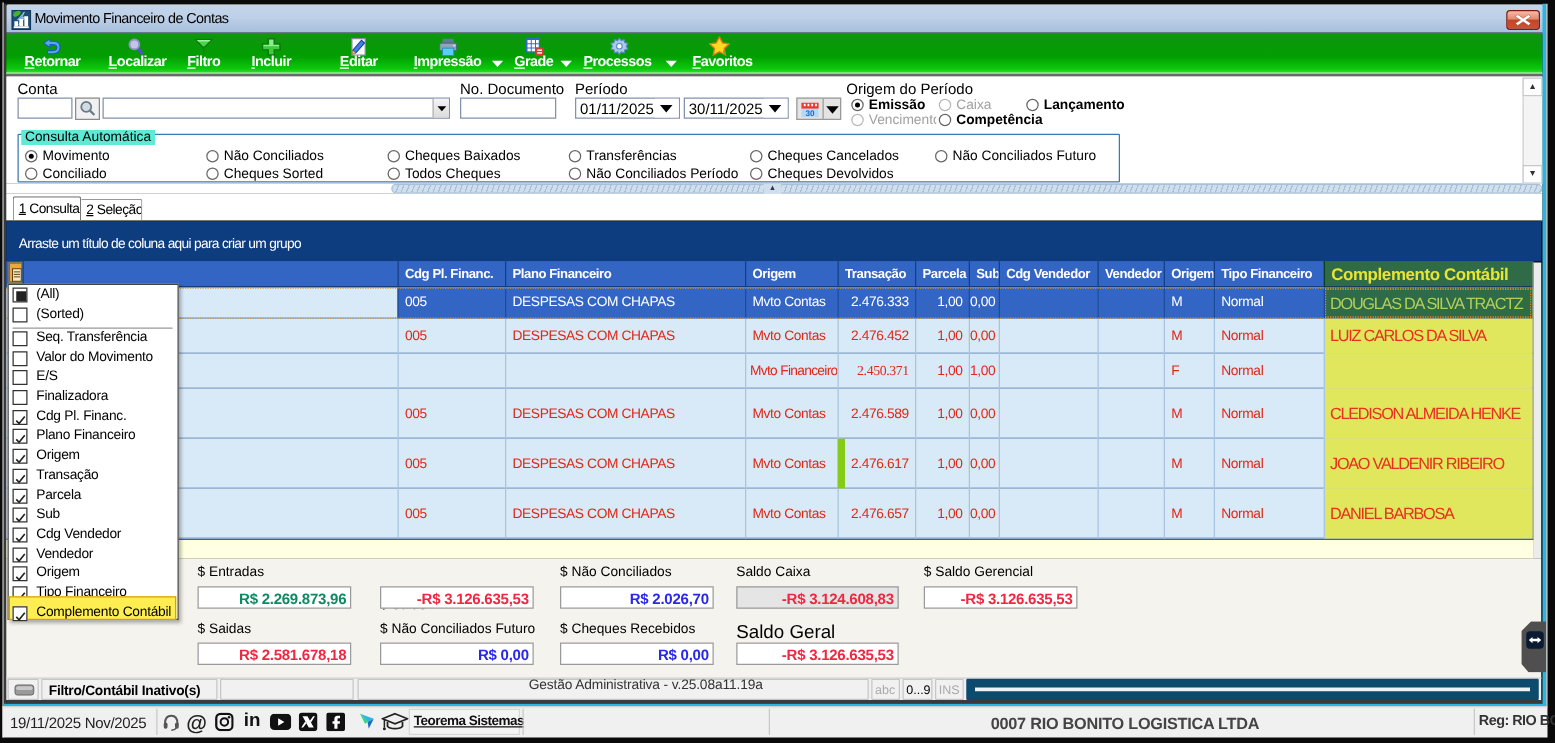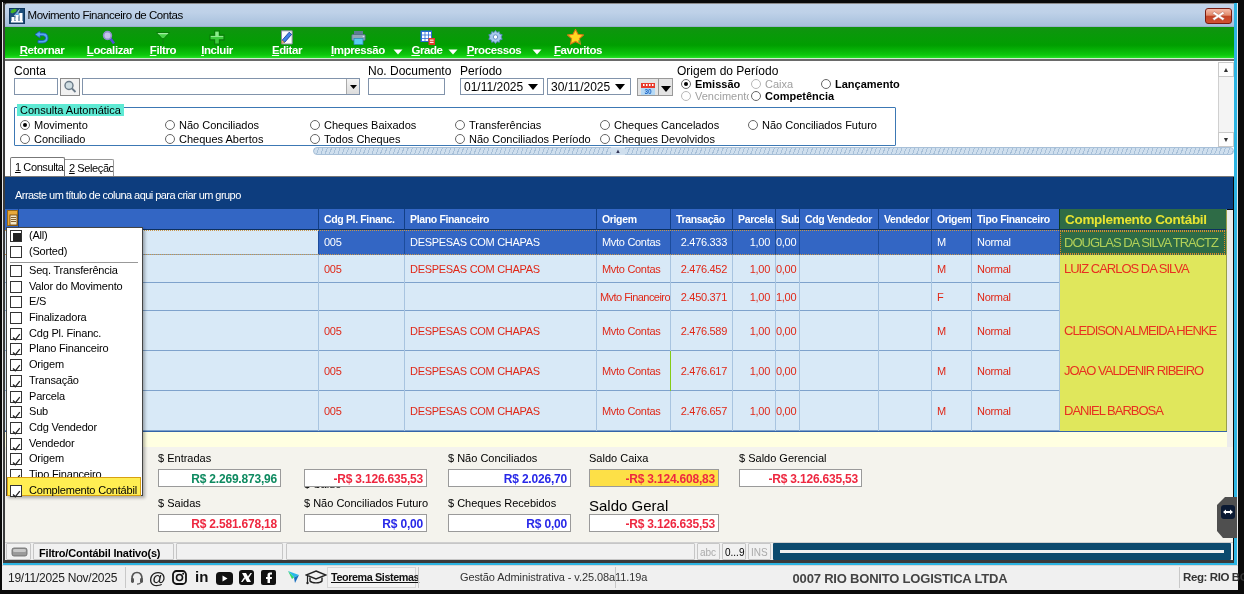--- a/index.html
+++ b/index.html
@@ -178,21 +178,21 @@
 <div class="abs" style="left:17px;top:104px;background:#5eead4;padding:0 3px;font-size:11px;">Consulta Automática</div>
 <div id="radios2">
     <div class="abs" style="left:20px;top:120px;width:10px;height:10px;border-radius:50%;background:#fff;border:1px solid #666;"></div>
     <div class="abs" style="left:23px;top:123px;width:4px;height:4px;border-radius:50%;background:#000;"></div>
     <div class="abs" style="left:34px;top:119px;font-size:11px;color:#000;white-space:nowrap;">Movimento</div>
     <div class="abs" style="left:20px;top:134px;width:10px;height:10px;border-radius:50%;background:#fff;border:1px solid #666;"></div>
     <div class="abs" style="left:34px;top:133px;font-size:11px;color:#000;white-space:nowrap;">Conciliado</div>
     <div class="abs" style="left:165px;top:120px;width:10px;height:10px;border-radius:50%;background:#fff;border:1px solid #666;"></div>
     <div class="abs" style="left:179px;top:119px;font-size:11px;color:#000;white-space:nowrap;">Não Conciliados</div>
     <div class="abs" style="left:165px;top:134px;width:10px;height:10px;border-radius:50%;background:#fff;border:1px solid #666;"></div>
-    <div class="abs" style="left:179px;top:133px;font-size:11px;color:#000;white-space:nowrap;">Cheques Abertos</div>
+    <div class="abs" style="left:179px;top:133px;font-size:11px;color:#000;white-space:nowrap;">Cheques Sorted</div>
     <div class="abs" style="left:310px;top:120px;width:10px;height:10px;border-radius:50%;background:#fff;border:1px solid #666;"></div>
     <div class="abs" style="left:324px;top:119px;font-size:11px;color:#000;white-space:nowrap;">Cheques Baixados</div>
     <div class="abs" style="left:310px;top:134px;width:10px;height:10px;border-radius:50%;background:#fff;border:1px solid #666;"></div>
     <div class="abs" style="left:324px;top:133px;font-size:11px;color:#000;white-space:nowrap;">Todos Cheques</div>
     <div class="abs" style="left:455px;top:120px;width:10px;height:10px;border-radius:50%;background:#fff;border:1px solid #666;"></div>
     <div class="abs" style="left:469px;top:119px;font-size:11px;color:#000;white-space:nowrap;">Transferências</div>
     <div class="abs" style="left:455px;top:134px;width:10px;height:10px;border-radius:50%;background:#fff;border:1px solid #666;"></div>
     <div class="abs" style="left:469px;top:133px;font-size:11px;color:#000;white-space:nowrap;">Não Conciliados Período</div>
     <div class="abs" style="left:600px;top:120px;width:10px;height:10px;border-radius:50%;background:#fff;border:1px solid #666;"></div>
     <div class="abs" style="left:614px;top:119px;font-size:11px;color:#000;white-space:nowrap;">Cheques Cancelados</div>
@@ -257,21 +257,21 @@
     <div class="abs" style="left:775px;top:255px;width:24px;height:28px;border-left:1px solid #a8c4e0;color:#e02818;font-size:11px;letter-spacing:-0.3px;line-height:28px;text-align:right;padding-right:5px;overflow:hidden;white-space:nowrap;">0,00</div>
     <div class="abs" style="left:799px;top:255px;width:79px;height:28px;border-left:1px solid #a8c4e0;color:#e02818;font-size:11px;letter-spacing:-0.3px;line-height:28px;text-align:left;padding-left:5px;overflow:hidden;white-space:nowrap;"></div>
     <div class="abs" style="left:878px;top:255px;width:53px;height:28px;border-left:1px solid #a8c4e0;color:#e02818;font-size:11px;letter-spacing:-0.3px;line-height:28px;text-align:left;padding-left:5px;overflow:hidden;white-space:nowrap;"></div>
     <div class="abs" style="left:931px;top:255px;width:40px;height:28px;border-left:1px solid #a8c4e0;color:#e02818;font-size:11px;letter-spacing:-0.3px;line-height:28px;text-align:left;padding-left:5px;overflow:hidden;white-space:nowrap;">M</div>
     <div class="abs" style="left:971px;top:255px;width:88px;height:28px;border-left:1px solid #a8c4e0;color:#e02818;font-size:11px;letter-spacing:-0.3px;line-height:28px;text-align:left;padding-left:5px;overflow:hidden;white-space:nowrap;">Normal</div>
     <div class="abs" style="left:1059px;top:255px;width:167px;height:28px;background:#e0e75c;border-left:1px solid #a8c4e0;border-bottom:1px solid #b0b83e;margin-bottom:-1px;height:29px;color:#e83020;font-size:13px;letter-spacing:-1px;line-height:28px;text-align:left;padding-left:4px;overflow:hidden;white-space:nowrap;">LUIZ CARLOS DA SILVA</div>
     <div class="abs" style="left:5px;top:283px;width:1222px;height:28px;background:#d8e9f7;border-bottom:1px solid #7ea2cc;"></div>
     <div class="abs" style="left:318px;top:283px;width:86px;height:28px;border-left:1px solid #a8c4e0;color:#e02818;font-size:11px;letter-spacing:-0.3px;line-height:28px;text-align:left;padding-left:5px;overflow:hidden;white-space:nowrap;"></div>
     <div class="abs" style="left:404px;top:283px;width:192px;height:28px;border-left:1px solid #a8c4e0;color:#e02818;font-size:11px;letter-spacing:-0.3px;line-height:28px;text-align:left;padding-left:5px;overflow:hidden;white-space:nowrap;"></div>
     <div class="abs" style="left:596px;top:283px;width:74px;height:28px;border-left:1px solid #a8c4e0;color:#e02818;font-size:11px;letter-spacing:-0.55px;line-height:28px;text-align:left;padding-left:3px;overflow:hidden;white-space:nowrap;">Mvto Financeiro</div>
-    <div class="abs" style="left:670px;top:283px;width:62px;height:28px;border-left:1px solid #a8c4e0;color:#e02818;font-size:11px;letter-spacing:-0.3px;line-height:28px;text-align:right;padding-right:5px;overflow:hidden;white-space:nowrap;">2.450.371</div>
+    <div class="abs" style="left:670px;top:283px;width:62px;height:28px;border-left:1px solid #a8c4e0;color:#e02818;font-size:11px;letter-spacing:-0.3px;line-height:28px;text-align:right;padding-right:5px;overflow:hidden;white-space:nowrap;font-family:Liberation Serif, serif;">2.450.371</div>
     <div class="abs" style="left:732px;top:283px;width:43px;height:28px;border-left:1px solid #a8c4e0;color:#e02818;font-size:11px;letter-spacing:-0.3px;line-height:28px;text-align:right;padding-right:5px;overflow:hidden;white-space:nowrap;">1,00</div>
     <div class="abs" style="left:775px;top:283px;width:24px;height:28px;border-left:1px solid #a8c4e0;color:#e02818;font-size:11px;letter-spacing:-0.3px;line-height:28px;text-align:right;padding-right:5px;overflow:hidden;white-space:nowrap;">1,00</div>
     <div class="abs" style="left:799px;top:283px;width:79px;height:28px;border-left:1px solid #a8c4e0;color:#e02818;font-size:11px;letter-spacing:-0.3px;line-height:28px;text-align:left;padding-left:5px;overflow:hidden;white-space:nowrap;"></div>
     <div class="abs" style="left:878px;top:283px;width:53px;height:28px;border-left:1px solid #a8c4e0;color:#e02818;font-size:11px;letter-spacing:-0.3px;line-height:28px;text-align:left;padding-left:5px;overflow:hidden;white-space:nowrap;"></div>
     <div class="abs" style="left:931px;top:283px;width:40px;height:28px;border-left:1px solid #a8c4e0;color:#e02818;font-size:11px;letter-spacing:-0.3px;line-height:28px;text-align:left;padding-left:5px;overflow:hidden;white-space:nowrap;">F</div>
     <div class="abs" style="left:971px;top:283px;width:88px;height:28px;border-left:1px solid #a8c4e0;color:#e02818;font-size:11px;letter-spacing:-0.3px;line-height:28px;text-align:left;padding-left:5px;overflow:hidden;white-space:nowrap;">Normal</div>
     <div class="abs" style="left:1059px;top:283px;width:167px;height:28px;background:#e0e75c;border-left:1px solid #a8c4e0;border-bottom:1px solid #b0b83e;margin-bottom:-1px;height:29px;color:#e83020;font-size:13px;letter-spacing:-1px;line-height:28px;text-align:left;padding-left:4px;overflow:hidden;white-space:nowrap;"></div>
     <div class="abs" style="left:5px;top:311px;width:1222px;height:40px;background:#d8e9f7;border-bottom:1px solid #7ea2cc;"></div>
     <div class="abs" style="left:318px;top:311px;width:86px;height:40px;border-left:1px solid #a8c4e0;color:#e02818;font-size:11px;letter-spacing:-0.3px;line-height:40px;text-align:left;padding-left:5px;overflow:hidden;white-space:nowrap;">005</div>
     <div class="abs" style="left:404px;top:311px;width:192px;height:40px;border-left:1px solid #a8c4e0;color:#e02818;font-size:11px;letter-spacing:-0.3px;line-height:40px;text-align:left;padding-left:5px;overflow:hidden;white-space:nowrap;">DESPESAS COM CHAPAS</div>
@@ -281,21 +281,21 @@
     <div class="abs" style="left:775px;top:311px;width:24px;height:40px;border-left:1px solid #a8c4e0;color:#e02818;font-size:11px;letter-spacing:-0.3px;line-height:40px;text-align:right;padding-right:5px;overflow:hidden;white-space:nowrap;">0,00</div>
     <div class="abs" style="left:799px;top:311px;width:79px;height:40px;border-left:1px solid #a8c4e0;color:#e02818;font-size:11px;letter-spacing:-0.3px;line-height:40px;text-align:left;padding-left:5px;overflow:hidden;white-space:nowrap;"></div>
     <div class="abs" style="left:878px;top:311px;width:53px;height:40px;border-left:1px solid #a8c4e0;color:#e02818;font-size:11px;letter-spacing:-0.3px;line-height:40px;text-align:left;padding-left:5px;overflow:hidden;white-space:nowrap;"></div>
     <div class="abs" style="left:931px;top:311px;width:40px;height:40px;border-left:1px solid #a8c4e0;color:#e02818;font-size:11px;letter-spacing:-0.3px;line-height:40px;text-align:left;padding-left:5px;overflow:hidden;white-space:nowrap;">M</div>
     <div class="abs" style="left:971px;top:311px;width:88px;height:40px;border-left:1px solid #a8c4e0;color:#e02818;font-size:11px;letter-spacing:-0.3px;line-height:40px;text-align:left;padding-left:5px;overflow:hidden;white-space:nowrap;">Normal</div>
     <div class="abs" style="left:1059px;top:311px;width:167px;height:40px;background:#e0e75c;border-left:1px solid #a8c4e0;border-bottom:1px solid #b0b83e;margin-bottom:-1px;height:41px;color:#e83020;font-size:13px;letter-spacing:-1px;line-height:40px;text-align:left;padding-left:4px;overflow:hidden;white-space:nowrap;">CLEDISON ALMEIDA HENKE</div>
     <div class="abs" style="left:5px;top:351px;width:1222px;height:40px;background:#d8e9f7;border-bottom:1px solid #7ea2cc;"></div>
     <div class="abs" style="left:318px;top:351px;width:86px;height:40px;border-left:1px solid #a8c4e0;color:#e02818;font-size:11px;letter-spacing:-0.3px;line-height:40px;text-align:left;padding-left:5px;overflow:hidden;white-space:nowrap;">005</div>
     <div class="abs" style="left:404px;top:351px;width:192px;height:40px;border-left:1px solid #a8c4e0;color:#e02818;font-size:11px;letter-spacing:-0.3px;line-height:40px;text-align:left;padding-left:5px;overflow:hidden;white-space:nowrap;">DESPESAS COM CHAPAS</div>
     <div class="abs" style="left:596px;top:351px;width:74px;height:40px;border-left:1px solid #a8c4e0;color:#e02818;font-size:11px;letter-spacing:-0.3px;line-height:40px;text-align:left;padding-left:5px;overflow:hidden;white-space:nowrap;">Mvto Contas</div>
-    <div class="abs" style="left:670px;top:351px;width:62px;height:40px;border-left:1px solid #84cc16;color:#e02818;font-size:11px;letter-spacing:-0.3px;line-height:40px;text-align:right;padding-right:5px;overflow:hidden;white-space:nowrap;">2.476.617</div>
+    <div class="abs" style="left:670px;top:351px;width:62px;height:40px;border-left:6px solid #84cc16;color:#e02818;font-size:11px;letter-spacing:-0.3px;line-height:40px;text-align:right;padding-right:5px;overflow:hidden;white-space:nowrap;">2.476.617</div>
     <div class="abs" style="left:732px;top:351px;width:43px;height:40px;border-left:1px solid #a8c4e0;color:#e02818;font-size:11px;letter-spacing:-0.3px;line-height:40px;text-align:right;padding-right:5px;overflow:hidden;white-space:nowrap;">1,00</div>
     <div class="abs" style="left:775px;top:351px;width:24px;height:40px;border-left:1px solid #a8c4e0;color:#e02818;font-size:11px;letter-spacing:-0.3px;line-height:40px;text-align:right;padding-right:5px;overflow:hidden;white-space:nowrap;">0,00</div>
     <div class="abs" style="left:799px;top:351px;width:79px;height:40px;border-left:1px solid #a8c4e0;color:#e02818;font-size:11px;letter-spacing:-0.3px;line-height:40px;text-align:left;padding-left:5px;overflow:hidden;white-space:nowrap;"></div>
     <div class="abs" style="left:878px;top:351px;width:53px;height:40px;border-left:1px solid #a8c4e0;color:#e02818;font-size:11px;letter-spacing:-0.3px;line-height:40px;text-align:left;padding-left:5px;overflow:hidden;white-space:nowrap;"></div>
     <div class="abs" style="left:931px;top:351px;width:40px;height:40px;border-left:1px solid #a8c4e0;color:#e02818;font-size:11px;letter-spacing:-0.3px;line-height:40px;text-align:left;padding-left:5px;overflow:hidden;white-space:nowrap;">M</div>
     <div class="abs" style="left:971px;top:351px;width:88px;height:40px;border-left:1px solid #a8c4e0;color:#e02818;font-size:11px;letter-spacing:-0.3px;line-height:40px;text-align:left;padding-left:5px;overflow:hidden;white-space:nowrap;">Normal</div>
     <div class="abs" style="left:1059px;top:351px;width:167px;height:40px;background:#e0e75c;border-left:1px solid #a8c4e0;border-bottom:1px solid #b0b83e;margin-bottom:-1px;height:41px;color:#e83020;font-size:13px;letter-spacing:-1px;line-height:40px;text-align:left;padding-left:4px;overflow:hidden;white-space:nowrap;">JOAO VALDENIR RIBEIRO</div>
     <div class="abs" style="left:5px;top:391px;width:1222px;height:40px;background:#d8e9f7;border-bottom:1px solid #7ea2cc;"></div>
     <div class="abs" style="left:318px;top:391px;width:86px;height:40px;border-left:1px solid #a8c4e0;color:#e02818;font-size:11px;letter-spacing:-0.3px;line-height:40px;text-align:left;padding-left:5px;overflow:hidden;white-space:nowrap;">005</div>
     <div class="abs" style="left:404px;top:391px;width:192px;height:40px;border-left:1px solid #a8c4e0;color:#e02818;font-size:11px;letter-spacing:-0.3px;line-height:40px;text-align:left;padding-left:5px;overflow:hidden;white-space:nowrap;">DESPESAS COM CHAPAS</div>
@@ -317,21 +317,21 @@
 
 <div class="abs" style="left:5px;top:447px;width:1228px;height:96px;background:#f4f3ed;"></div>
 <div id="totals">
     <div class="abs" style="left:158px;top:452px;font-size:11px;">$ Entradas</div>
     <div class="abs" style="left:158px;top:469px;width:123px;height:18px;background:#fff;border:1px solid #9a9a9a;font-size:12px;font-weight:bold;letter-spacing:-0.2px;color:#0e8a60;text-align:right;padding:2px 3px 0 0;">R$ 2.269.873,96</div>
     <div class="abs" style="left:304px;top:452px;font-size:11px;margin-top:26px;">$ Saldo</div>
     <div class="abs" style="left:304px;top:469px;width:123px;height:18px;background:#fff;border:1px solid #9a9a9a;font-size:12px;font-weight:bold;letter-spacing:-0.2px;color:#ee2840;text-align:right;padding:2px 3px 0 0;">-R$ 3.126.635,53</div>
     <div class="abs" style="left:448px;top:452px;font-size:11px;">$ Não Conciliados</div>
     <div class="abs" style="left:448px;top:469px;width:123px;height:18px;background:#fff;border:1px solid #9a9a9a;font-size:12px;font-weight:bold;letter-spacing:-0.2px;color:#2828e8;text-align:right;padding:2px 3px 0 0;">R$ 2.026,70</div>
     <div class="abs" style="left:589px;top:452px;font-size:11px;">Saldo Caixa</div>
-    <div class="abs" style="left:589px;top:469px;width:130px;height:18px;background:#fde047;border:1px solid #9a9a9a;font-size:12px;font-weight:bold;letter-spacing:-0.2px;color:#ee2840;text-align:right;padding:2px 3px 0 0;">-R$ 3.124.608,83</div>
+    <div class="abs" style="left:589px;top:469px;width:130px;height:18px;background:#e5e5e5;border:1px solid #9a9a9a;font-size:12px;font-weight:bold;letter-spacing:-0.2px;color:#ee2840;text-align:right;padding:2px 3px 0 0;">-R$ 3.124.608,83</div>
     <div class="abs" style="left:739px;top:452px;font-size:11px;">$ Saldo Gerencial</div>
     <div class="abs" style="left:739px;top:469px;width:123px;height:18px;background:#fff;border:1px solid #9a9a9a;font-size:12px;font-weight:bold;letter-spacing:-0.2px;color:#ee2840;text-align:right;padding:2px 3px 0 0;">-R$ 3.126.635,53</div>
     <div class="abs" style="left:158px;top:497px;font-size:11px;">$ Saidas</div>
     <div class="abs" style="left:158px;top:514px;width:123px;height:18px;background:#fff;border:1px solid #9a9a9a;font-size:12px;font-weight:bold;letter-spacing:-0.2px;color:#ee2840;text-align:right;padding:2px 3px 0 0;">R$ 2.581.678,18</div>
     <div class="abs" style="left:304px;top:497px;font-size:11px;">$ Não Conciliados Futuro</div>
     <div class="abs" style="left:304px;top:514px;width:123px;height:18px;background:#fff;border:1px solid #9a9a9a;font-size:12px;font-weight:bold;letter-spacing:-0.2px;color:#2828e8;text-align:right;padding:2px 3px 0 0;">R$ 0,00</div>
     <div class="abs" style="left:448px;top:497px;font-size:11px;">$ Cheques Recebidos</div>
     <div class="abs" style="left:448px;top:514px;width:123px;height:18px;background:#fff;border:1px solid #9a9a9a;font-size:12px;font-weight:bold;letter-spacing:-0.2px;color:#2828e8;text-align:right;padding:2px 3px 0 0;">R$ 0,00</div>
     <div class="abs" style="left:589px;top:497px;font-size:15px;">Saldo Geral</div>
     <div class="abs" style="left:589px;top:514px;width:130px;height:18px;background:#fff;border:1px solid #9a9a9a;font-size:12px;font-weight:bold;letter-spacing:-0.2px;color:#ee2840;text-align:right;padding:2px 3px 0 0;">-R$ 3.126.635,53</div>
@@ -482,18 +482,18 @@
       </svg></div>
     <div class="abs" style="left:305px;top:569px;width:22px;height:17px;"><svg width="22" height="17" viewBox="0 0 22 17">
         <path d="M11 2 L21 6 L11 10 L1 6 Z" fill="none" stroke="#222" stroke-width="1.4"></path>
         <path d="M5 8.5 L5 12 C7 14.5 15 14.5 17 12 L17 8.5" fill="none" stroke="#222" stroke-width="1.4"></path>
         <line x1="2.5" y1="7" x2="2.5" y2="13" stroke="#222" stroke-width="1.2"></line>
         <circle cx="2.5" cy="14" r="1.2" fill="#222"></circle>
       </svg></div>
     <div class="abs" style="left:327px;top:567px;width:89px;height:21px;border:1px solid #d8d8d8;background:#f4f4f4;"></div>
     <div class="abs" style="left:331px;top:571px;font-size:10.8px;font-weight:bold;letter-spacing:-0.4px;color:#111;text-decoration:underline;white-space:nowrap;">Teorema Sistemas</div>
     <div class="abs" style="left:418px;top:567px;width:1px;height:21px;background:#c8c8c8;"></div>
-    <div class="abs" style="left:423px;top:571px;font-size:11px;letter-spacing:-0.1px;color:#333;white-space:nowrap;margin-left:37px;">Gestão Administrativa - v.25.08a11.19a</div>
+    <div class="abs" style="left:423px;top:542px;font-size:11px;letter-spacing:-0.1px;color:#333;white-space:nowrap;">Gestão Administrativa - v.25.08a11.19a</div>
     <div class="abs" style="left:615px;top:567px;width:1px;height:21px;background:#c8c8c8;"></div>
     <div class="abs" style="left:700px;top:571px;width:400px;text-align:center;font-size:13px;font-weight:bold;letter-spacing:-0.2px;color:#444;">0007 RIO BONITO LOGISTICA LTDA</div>
     <div class="abs" style="left:1179px;top:567px;width:1px;height:21px;background:#c8c8c8;"></div>
     <div class="abs" style="left:1183px;top:571px;font-size:11.5px;font-weight:bold;letter-spacing:-0.4px;color:#333;white-space:nowrap;">Reg: RIO BONITO</div>
   </div>
 
 </body></html>

